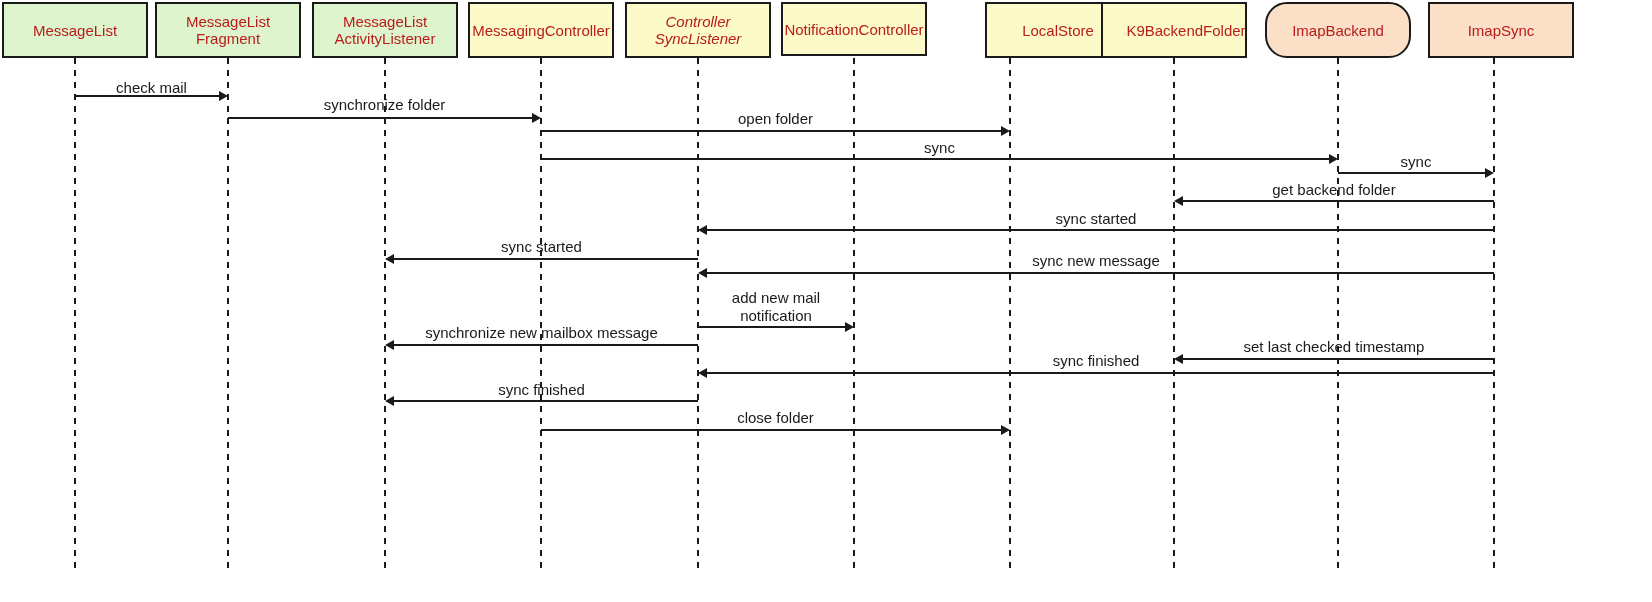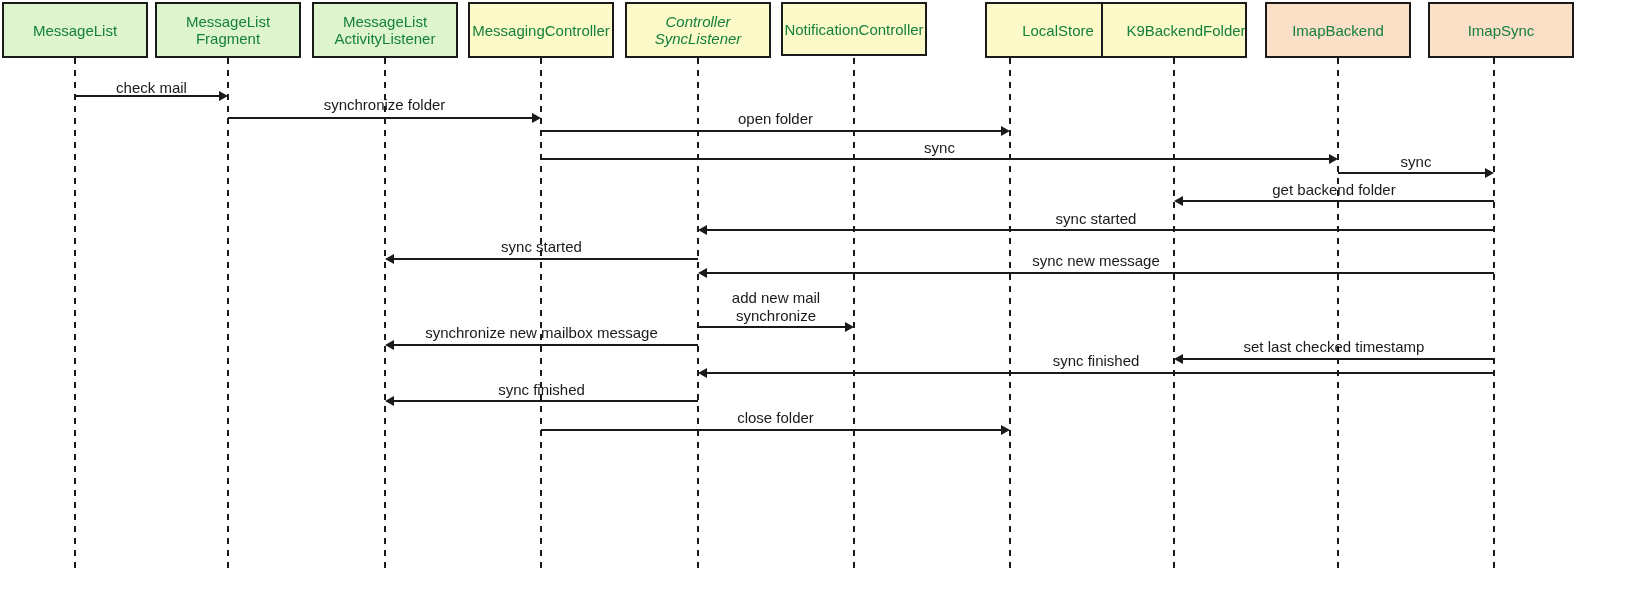--- a/index.html
+++ b/index.html
@@ -29,21 +29,21 @@
   .participant-box {
     position: absolute;
     box-sizing: border-box;
     border: 2px solid #1a1a1a;
     display: flex;
     align-items: center;
     justify-content: center;
     text-align: center;
     font-size: 15px;
     line-height: 17px;
-    color: #15803d;
+    color: #b91c1c;
     font-family: "Liberation Sans", sans-serif;
   }
   .participant-label {
     display: block;
     white-space: pre-line;
     padding: 0 4px;
   }
   .msg-label {
     position: absolute;
     font-size: 15px;
@@ -126,38 +126,38 @@
       </div>
       <div class="participant-box" style="left: 781px; top: 2px; width: 146px; height: 54px; background: rgb(252, 250, 200);">
         <span class="participant-label">NotificationController</span>
       </div>
       <div class="participant-box" style="left: 938px; top: 2px; width: 146px; height: 56px; background: rgb(252, 250, 200); margin-left: 47px;">
         <span class="participant-label">LocalStore</span>
       </div>
       <div class="participant-box" style="left: 1101px; top: 2px; width: 146px; height: 56px; background: rgb(252, 250, 200); padding-left: 24px;">
         <span class="participant-label">K9BackendFolder</span>
       </div>
-      <div class="participant-box" style="left: 1265px; top: 2px; width: 146px; height: 56px; background: rgb(251, 223, 198);">
+      <div class="participant-box" style="left: 1265px; top: 2px; width: 146px; height: 56px; background: rgb(251, 223, 198); border-radius: 22px;">
         <span class="participant-label">ImapBackend</span>
       </div>
       <div class="participant-box" style="left: 1428px; top: 2px; width: 146px; height: 56px; background: rgb(251, 223, 198);">
         <span class="participant-label">ImapSync</span>
       </div>
     </div>
   <div id="labels-layer">
       <div class="msg-label" style="left: -78.5px; top: 79px; width: 460px;">check mail</div>
       <div class="msg-label" style="left: 154.5px; top: 96px; width: 460px;">synchronize folder</div>
       <div class="msg-label" style="left: 545.5px; top: 110px; width: 460px;">open folder</div>
       <div class="msg-label" style="left: 709.5px; top: 139px; width: 460px;">sync</div>
       <div class="msg-label" style="left: 1186px; top: 153px; width: 460px;">sync</div>
       <div class="msg-label" style="left: 1104px; top: 181px; width: 460px;">get backend folder</div>
       <div class="msg-label" style="left: 866px; top: 210px; width: 460px;">sync started</div>
       <div class="msg-label" style="left: 311.5px; top: 238px; width: 460px;">sync started</div>
       <div class="msg-label" style="left: 866px; top: 252px; width: 460px;">sync new message</div>
       <div class="msg-label" style="left: 546px; top: 289px; width: 460px;">add new mail
-synchronize</div>
+notification</div>
       <div class="msg-label" style="left: 311.5px; top: 324px; width: 460px;">synchronize new mailbox message</div>
       <div class="msg-label" style="left: 1104px; top: 338px; width: 460px;">set last checked timestamp</div>
       <div class="msg-label" style="left: 866px; top: 352px; width: 460px;">sync finished</div>
       <div class="msg-label" style="left: 311.5px; top: 381px; width: 460px;">sync finished</div>
       <div class="msg-label" style="left: 545.5px; top: 409px; width: 460px;">close folder</div>
     </div>
 </div>
 
 </body></html>

